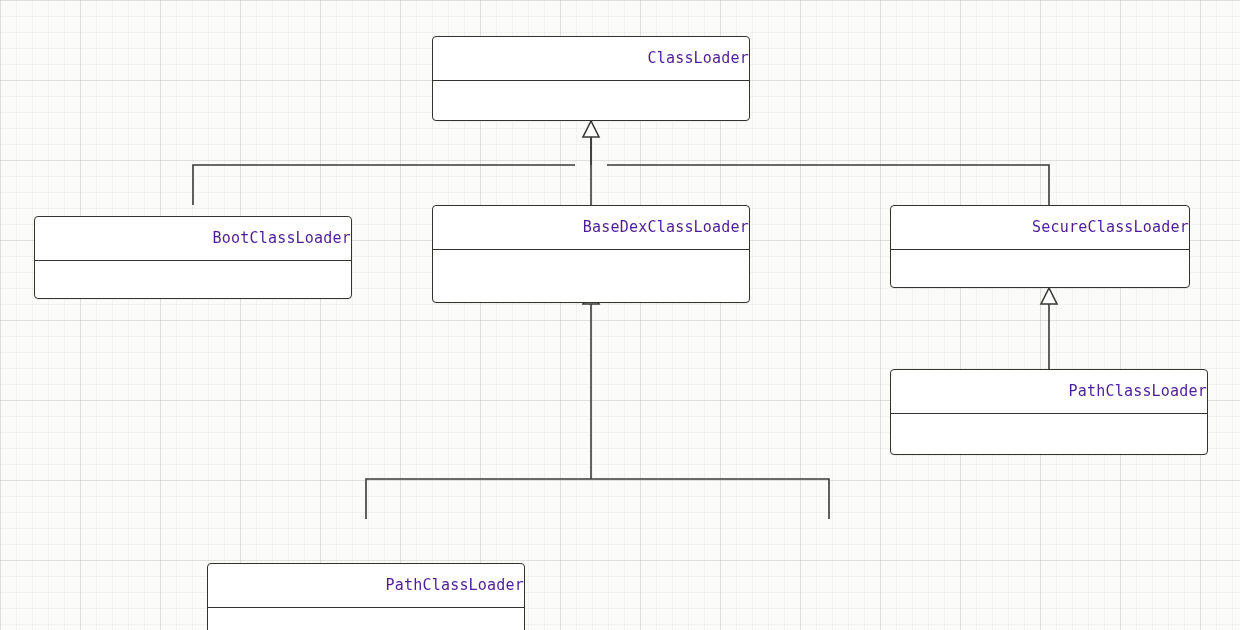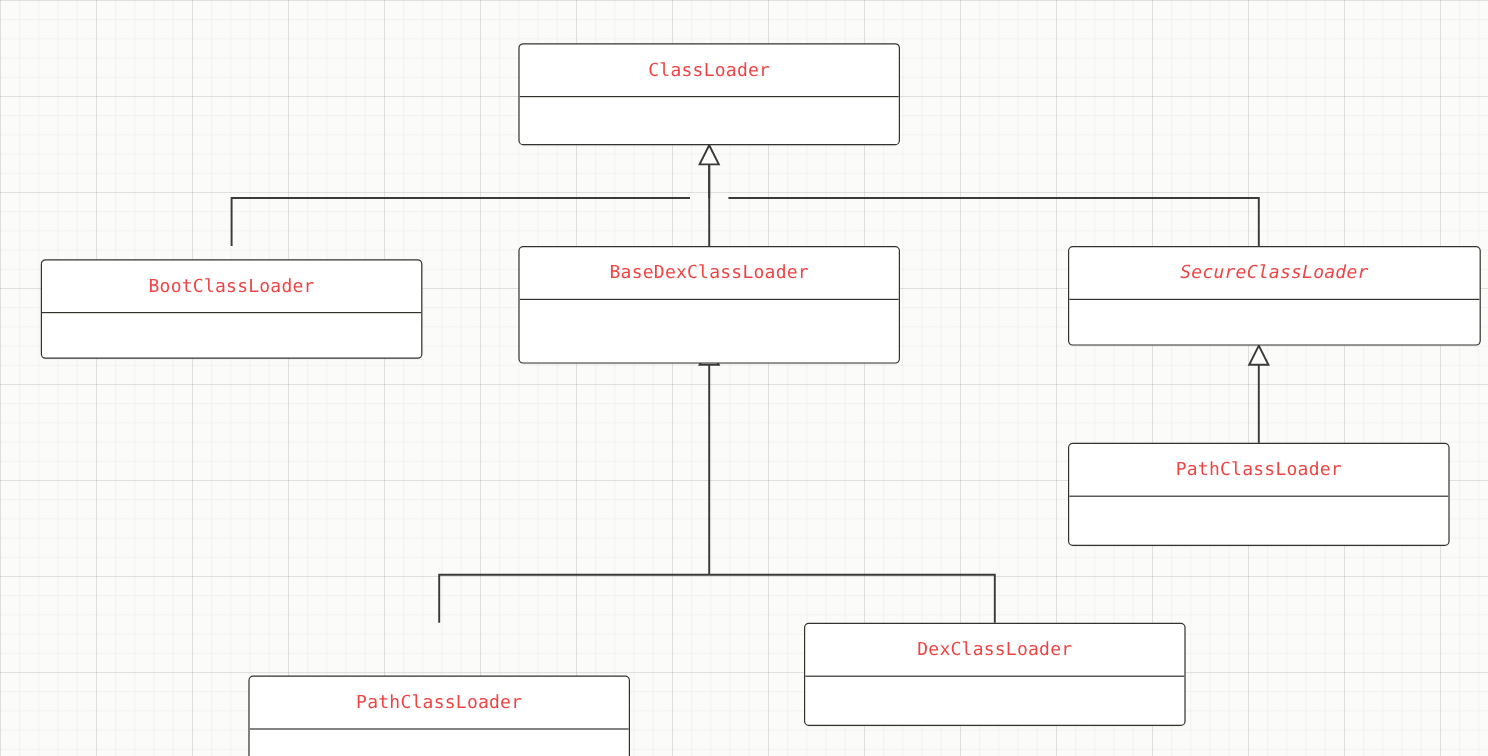--- a/index.html
+++ b/index.html
@@ -47,23 +47,23 @@
     border-radius: 4px;
     box-shadow: 0 1px 0 rgba(0,0,0,0.04);
     display: flex;
     flex-direction: column;
     overflow: hidden;
   }
   .uml-title {
     flex: 0 0 auto;
     height: 43px;
     line-height: 43px;
-    text-align: center;
+    text-align: right;
     font-size: 15px;
-    color: #ef4444;
+    color: #4c1d95;
     letter-spacing: 0.2px;
     white-space: nowrap;
   }
   .uml-divider {
     height: 0;
     border-top: 1.6px solid #33322f;
   }
   .uml-body {
     flex: 1 1 auto;
     min-height: 30px;
@@ -109,37 +109,32 @@
     <div class="uml-divider"></div>
     <div class="uml-body"></div>
   </div>
 
   <div class="uml-class" style="left:432px; top:205px; width:318px; height:98px;">
     <div class="uml-title">BaseDexClassLoader</div>
     <div class="uml-divider"></div>
     <div class="uml-body"></div>
   </div>
 
-  <div class="uml-class" style="left:890px; top:205px; width:344px; height:83px;font-style:italic;">
+  <div class="uml-class" style="left:890px; top:205px; width:300px; height:83px;">
     <div class="uml-title">SecureClassLoader</div>
     <div class="uml-divider"></div>
     <div class="uml-body"></div>
   </div>
 
   <div class="uml-class" style="left:890px; top:369px; width:318px; height:86px;">
     <div class="uml-title">PathClassLoader</div>
     <div class="uml-divider"></div>
     <div class="uml-body"></div>
   </div>
 
   <div class="uml-class" style="left:207px; top:519px; width:318px; height:86px;margin-top:44px;">
     <div class="uml-title">PathClassLoader</div>
     <div class="uml-divider"></div>
     <div class="uml-body"></div>
   </div>
 
-  <div class="uml-class" style="left:670px; top:519px; width:318px; height:86px;">
-    <div class="uml-title">DexClassLoader</div>
-    <div class="uml-divider"></div>
-    <div class="uml-body"></div>
-  </div>
 
 </div>
 
 </body></html>

